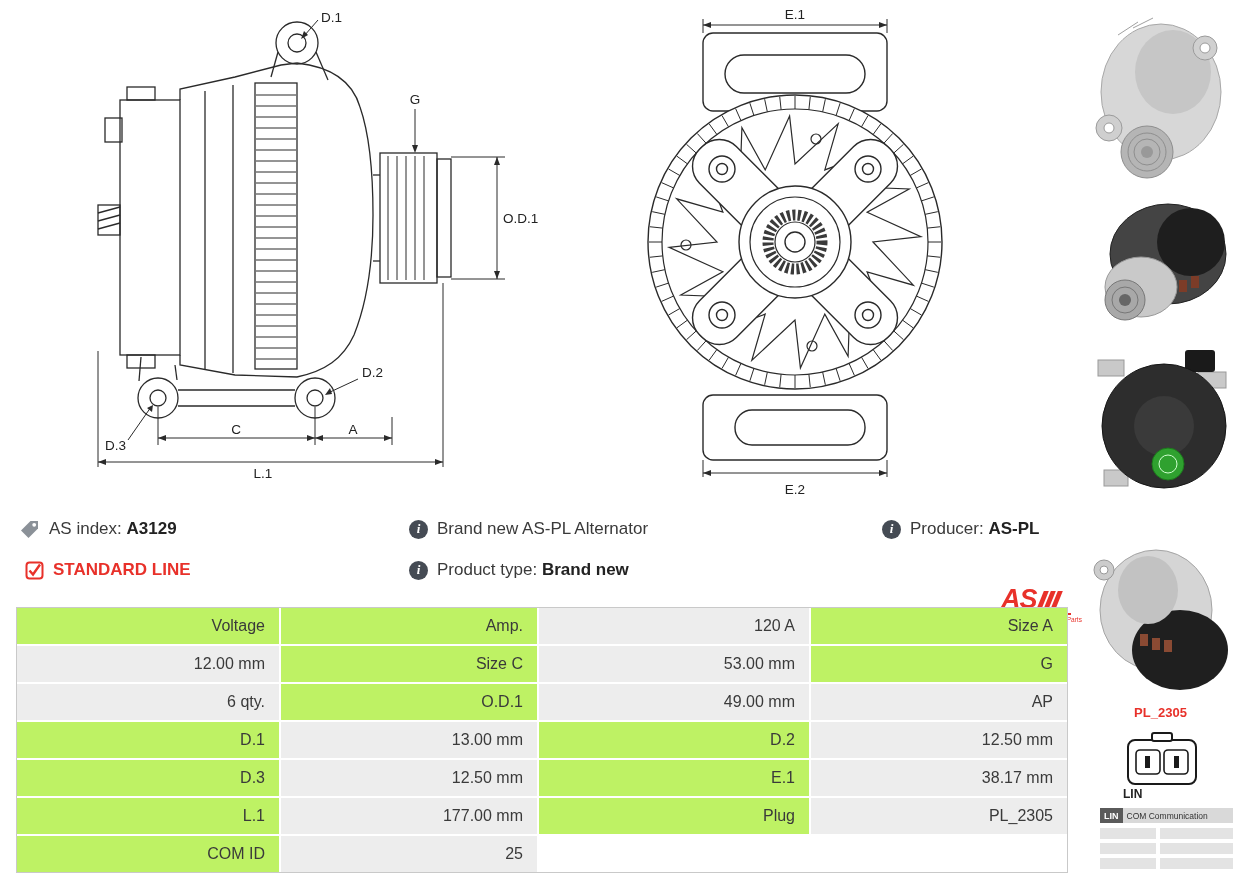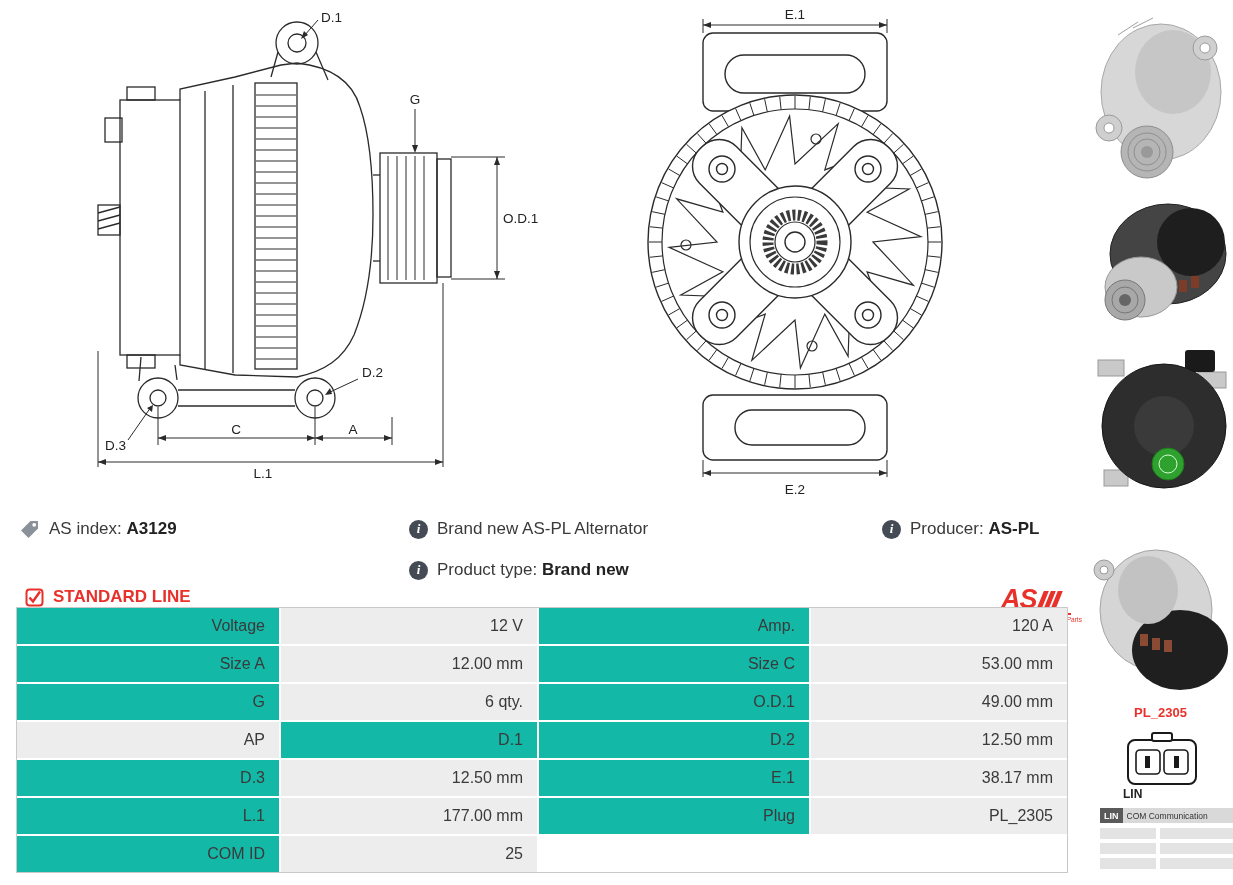--- a/index.html
+++ b/index.html
@@ -24,21 +24,21 @@
   .logo-bars{display:flex;gap:2px;align-items:flex-end;padding-bottom:2px;}
   .logo-bars i{display:block;width:5px;height:19px;background:#e8312a;transform:skewX(-22deg);}
   .logo-sub{font-size:6.5px;color:#e8312a;border-top:2px solid #e8312a;margin-top:1px;padding-top:1px;white-space:nowrap;}
 
   
   .spec-table{position:absolute;left:16px;top:607px;display:grid;
               grid-template-columns:262px 256px 270px 256px;grid-auto-rows:36px;
               gap:2px;background:#fff;border:1px solid #c9c9c9;}
   .cell{display:flex;align-items:center;justify-content:flex-end;
         padding-right:14px;font-size:16px;color:#3a3a3a;}
-  .cell.lbl{background:#14b8a6;}
+  .cell.lbl{background:#bef264;}
   .cell.val{background:#ededed;}
 
   
   .plug-code{position:absolute;left:1088px;top:705px;width:145px;text-align:center;
              color:#e8312a;font-weight:bold;font-size:13px;}
   .plug-label{position:absolute;left:1123px;top:787px;font-weight:bold;font-size:12px;color:#222;}
   .badge{position:absolute;left:1100px;top:808px;display:flex;width:133px;height:15px;}
   .badge-lin{background:#5a5a5a;color:#fff;font-size:9px;font-weight:bold;
              display:flex;align-items:center;justify-content:center;padding:0 4px;}
   .badge-com{background:#d9d9d9;color:#333;font-size:8.5px;display:flex;align-items:center;
@@ -376,21 +376,21 @@
     <svg width="21" height="21" viewBox="0 0 21 21">
       <path d="M2,11.5 L11.5,2 L19,2 L19,9.5 L9.5,19 Z" fill="#8b9198"></path>
       <circle cx="15.2" cy="5.8" r="1.9" fill="#fff"></circle>
     </svg>
     <span class="info-text">
       <span>AS index:</span>
       <b>A3129</b>
     </span>
   </div>
 
-  <div class="info-item" style="left:25px;top:586px;">
+  <div class="info-item" style="left:25px;top:559px;">
     <svg width="19" height="19" viewBox="0 0 19 19">
       <rect x="1.5" y="1.5" width="16" height="16" rx="3" fill="#fff" stroke="#e8312a" stroke-width="2"></rect>
       <path d="M4.5,9.5 L8,13.5 L15,3.5" fill="none" stroke="#e8312a" stroke-width="2.4"></path>
     </svg>
     <span class="info-text red-text">STANDARD LINE</span>
   </div>
 
   <div class="info-item" style="left:409px;top:518px;">
     <span class="info-icon">i</span>
     <span class="info-text">Brand new AS-PL Alternator</span>
@@ -419,36 +419,36 @@
           <i></i>
           <i></i>
           <i></i>
         </span>
     </div>
     <div class="logo-sub">Alternators, Starters &amp; Parts</div>
   </div>
 
   <div class="spec-table">
     <div class="cell lbl">Voltage</div>
-    <div class="cell val">12 V</div>
     <div class="cell lbl">Amp.</div>
     <div class="cell val">120 A</div>
 
     <div class="cell lbl">Size A</div>
     <div class="cell val">12.00 mm</div>
     <div class="cell lbl">Size C</div>
     <div class="cell val">53.00 mm</div>
 
     <div class="cell lbl">G</div>
     <div class="cell val">6 qty.</div>
     <div class="cell lbl">O.D.1</div>
     <div class="cell val">49.00 mm</div>
 
     <div class="cell val">AP</div>
     <div class="cell lbl">D.1</div>
+    <div class="cell val">13.00 mm</div>
 
     <div class="cell lbl">D.2</div>
     <div class="cell val">12.50 mm</div>
     <div class="cell lbl">D.3</div>
     <div class="cell val">12.50 mm</div>
 
     <div class="cell lbl">E.1</div>
     <div class="cell val">38.17 mm</div>
     <div class="cell lbl">L.1</div>
     <div class="cell val">177.00 mm</div>

